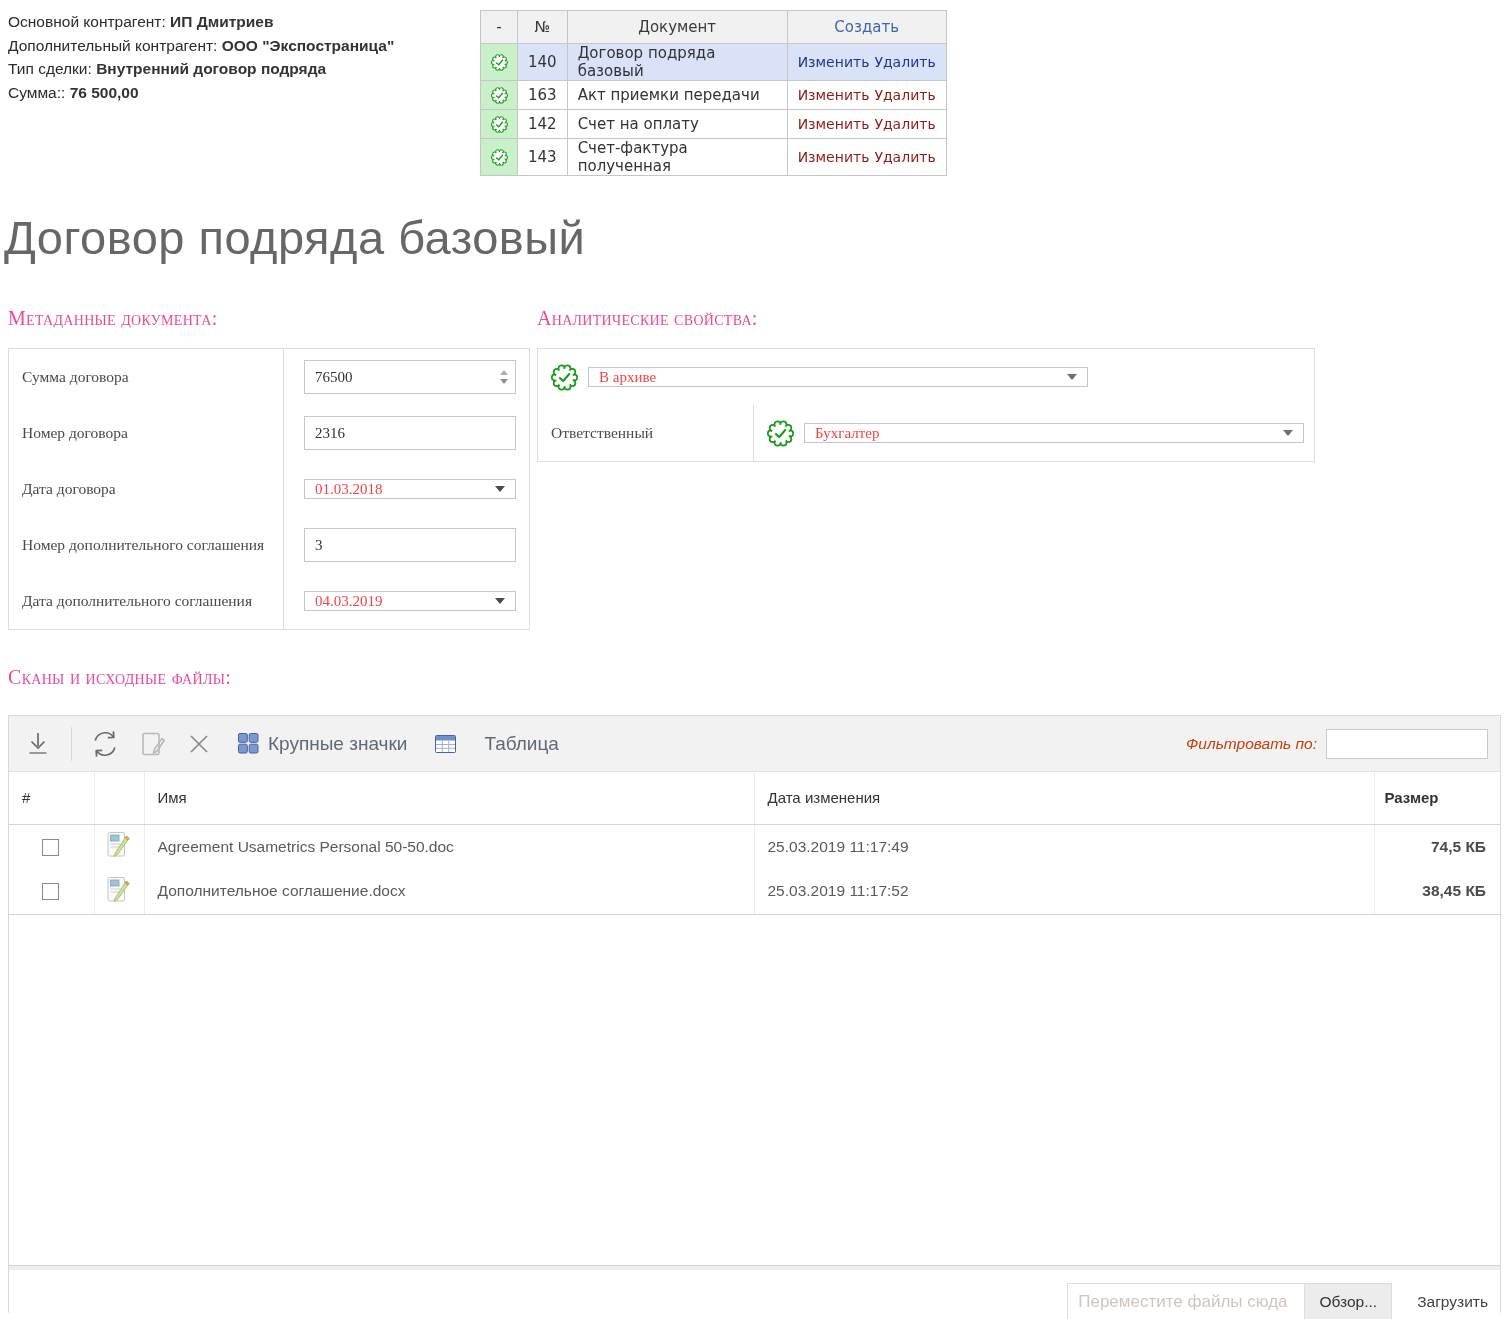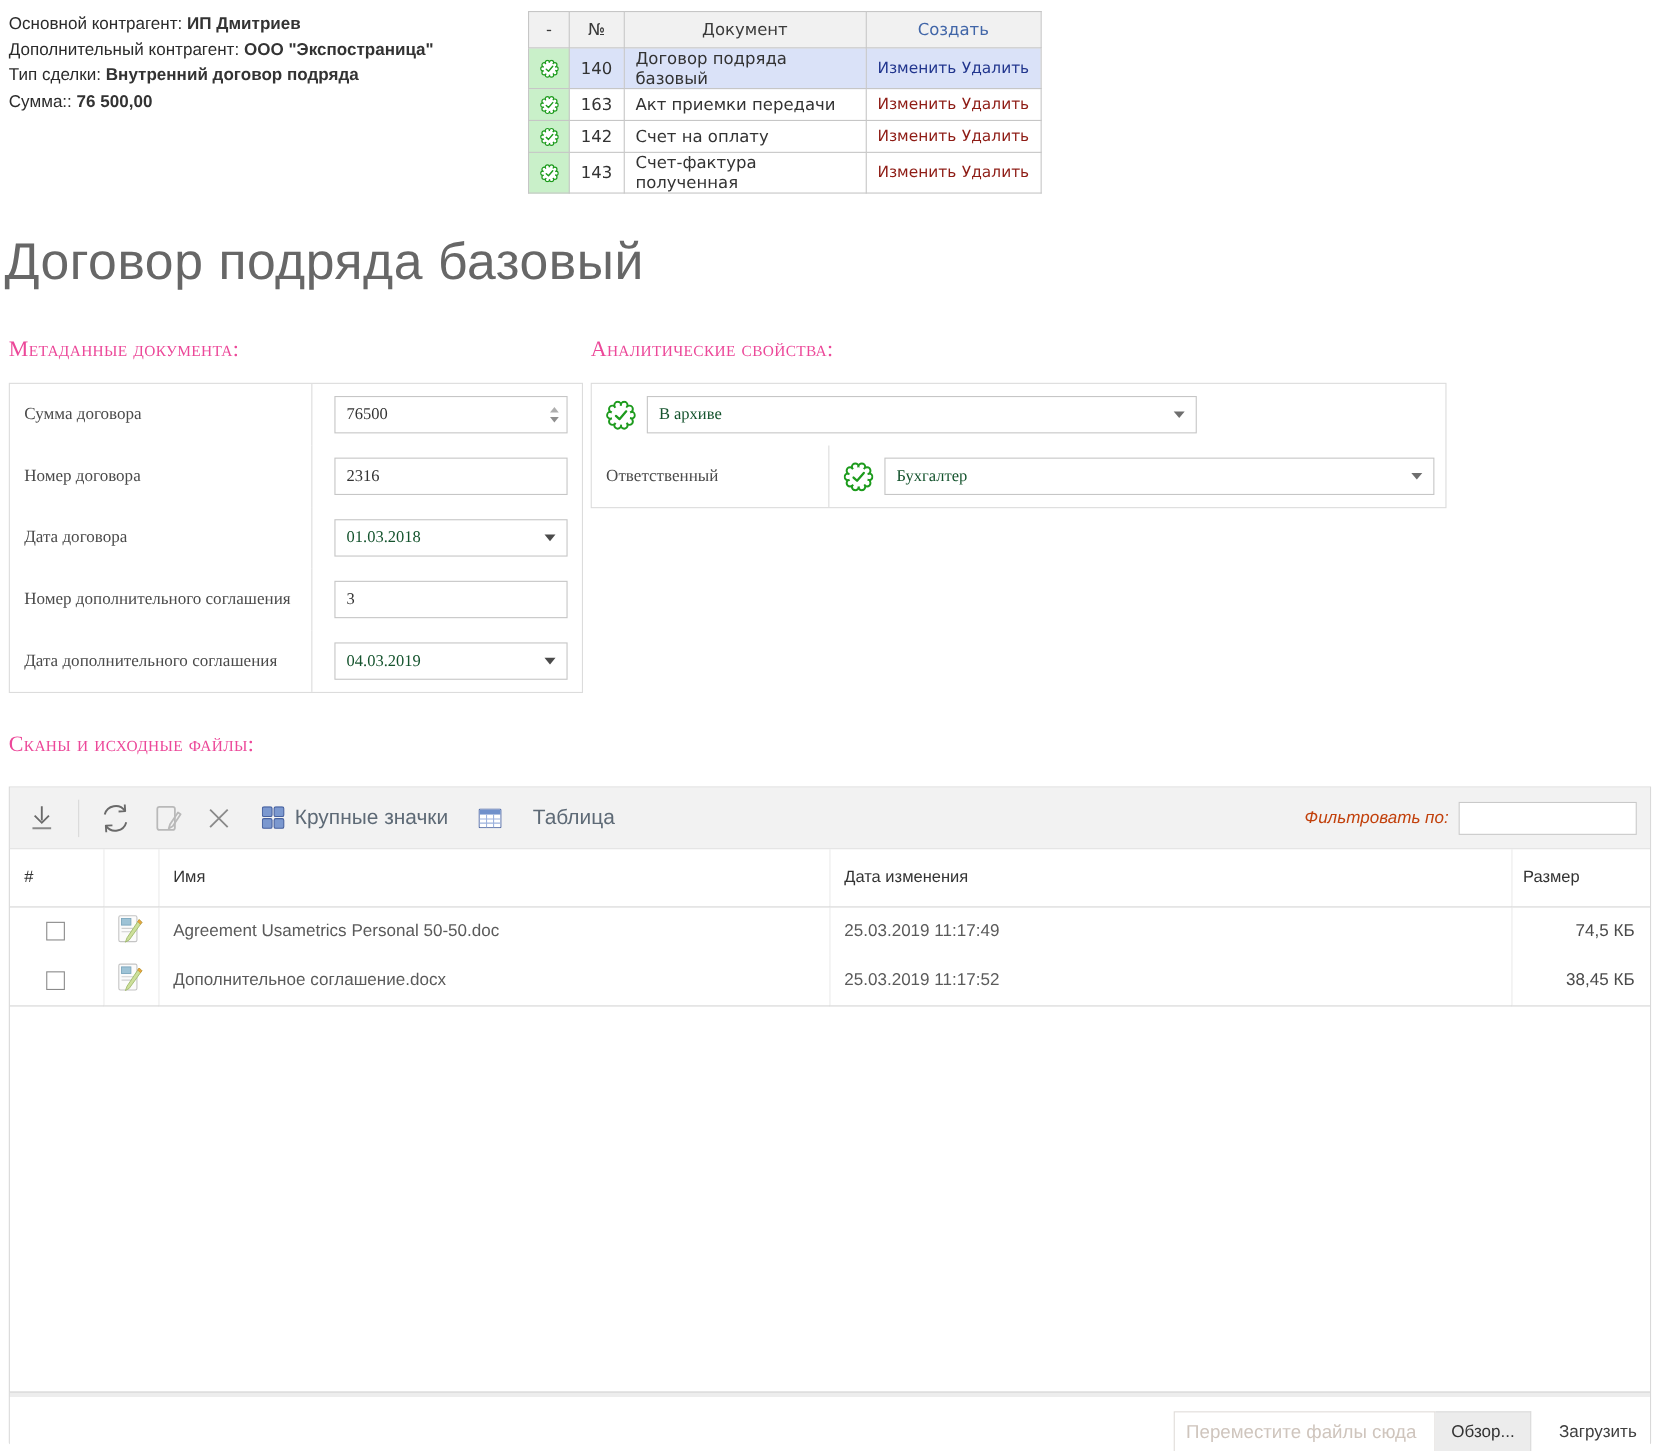--- a/index.html
+++ b/index.html
@@ -39,41 +39,41 @@
   .ana-box { width:778px; }
   .form-row { display:flex; align-items:center; height:56px;font-family:Liberation Serif, serif; }
   .form-label { height:100%; display:flex; align-items:center; padding-left:13px; font-size:15.5px; color:#4a4a4a; border-right:1px solid #dcdcdc; }
   .meta-box .form-label { width:275px; }
   .ana-box .form-label { width:216px; }
   .ctl-wrap { position:relative; margin-left:20px; display:flex; align-items:flex-start; }
   .tb-input { width:212px; height:34px; border:1px solid #c6c6c6; font:inherit; font-size:15px; color:#333; padding:0 24px 0 10px; background:#fff; }
   .spin { position:absolute; right:8px; top:50%; transform:translateY(-50%); display:flex; flex-direction:column; gap:4px; }
   .spin .up { width:0; height:0; border-left:4.5px solid transparent; border-right:4.5px solid transparent; border-bottom:5.5px solid #aeaeae; }
   .spin .dn { width:0; height:0; border-left:4.5px solid transparent; border-right:4.5px solid transparent; border-top:5.5px solid #8f8f8f; }
-  .combo { width:212px; height:34px; border:1px solid #c6c6c6; background:#fff; display:flex; align-items:center; padding:0 26px 0 10px; font-size:15px; color:#14532d; position:relative; cursor:default; }
+  .combo { width:212px; height:20px; border:1px solid #c6c6c6; background:#fff; display:flex; align-items:center; padding:0 26px 0 10px; font-size:15px; color:#ef4444; position:relative; cursor:default; }
   .combo .arr { position:absolute; right:10px; width:0; height:0; border-left:5.5px solid transparent; border-right:5.5px solid transparent; border-top:6.5px solid #4a4a4a; }
   .ana-combo { width:500px; margin-left:10px; }
   .ana-combo .arr { border-top-color:#6e6e6e; }
   .ana-box .badge-check { margin-left:13px; }
 
   
   .files-section { margin:36px 0 0 8px; }
   .fm { margin-top:26px; width:1493px; height:620px; border:1px solid #d9d9d9; display:flex; flex-direction:column; background:#fff; }
   .tbar { height:56px; flex:none; background:#f2f2f2; border-bottom:1px solid #e4e4e4; display:flex; align-items:center; padding-left:16px; }
   .tb-icon { margin-right:18px; display:flex; align-items:center; cursor:pointer; }
   .tb-sep { width:1px; height:34px; background:#d9d9d9; margin:0 18px 0 2px; }
   .view-btn { display:flex; align-items:center; gap:9px; font-size:19px; color:#5e6a76; margin-left:8px; cursor:pointer; }
   .view-btn + .view-btn { margin-left:28px;gap:28px; }
   .filter-wrap { margin-left:auto; display:flex; align-items:center; padding-right:12px; }
   .filter-label { font-size:15.5px; color:#c2410c;font-style:italic; }
   .filter-input { width:162px; height:30px; border:1px solid #c9c9c9; margin-left:9px; background:#fff; font:inherit; padding:0 8px; }
 
   table.ft { width:100%; border-collapse:collapse; table-layout:fixed; flex:none; }
   .ft th { height:52px; border-bottom:1px solid #d5d5d5; border-right:1px solid #ececec; font-weight:400; text-align:left; padding-left:13px; font-size:15px; color:#333; }
-  .ft th:last-child, .ft td:last-child { border-right:none; }
+  .ft th:last-child, .ft td:last-child { border-right:none;font-weight:bold; }
   .ft td { height:45px; border-right:1px solid #ececec; color:#5a5a5a; font-size:15.5px; padding-left:13px; }
   .ft td.c, .ft th.c { text-align:center; padding-left:0; }
   .ft td.size, .ft th.size { text-align:right; padding-right:14px; padding-left:0; color:#4a4a4a; }
   .ft th.size { text-align:left; padding-left:10px; color:#333; }
   .ft tr.last td { border-bottom:1px solid #d5d5d5; }
   .cbx { display:inline-block; width:17px; height:17px; border:1px solid #8a8a8a; background:#fff; vertical-align:middle; cursor:pointer; }
 
   .empty-area { flex:1; }
   .fm-strip { height:5px; flex:none; background:#ededed; border-top:1px solid #d4d4d4; }
   .fm-footer { height:64px; flex:none; display:flex; align-items:center; justify-content:flex-end; padding-right:8px; background:#fff; }

